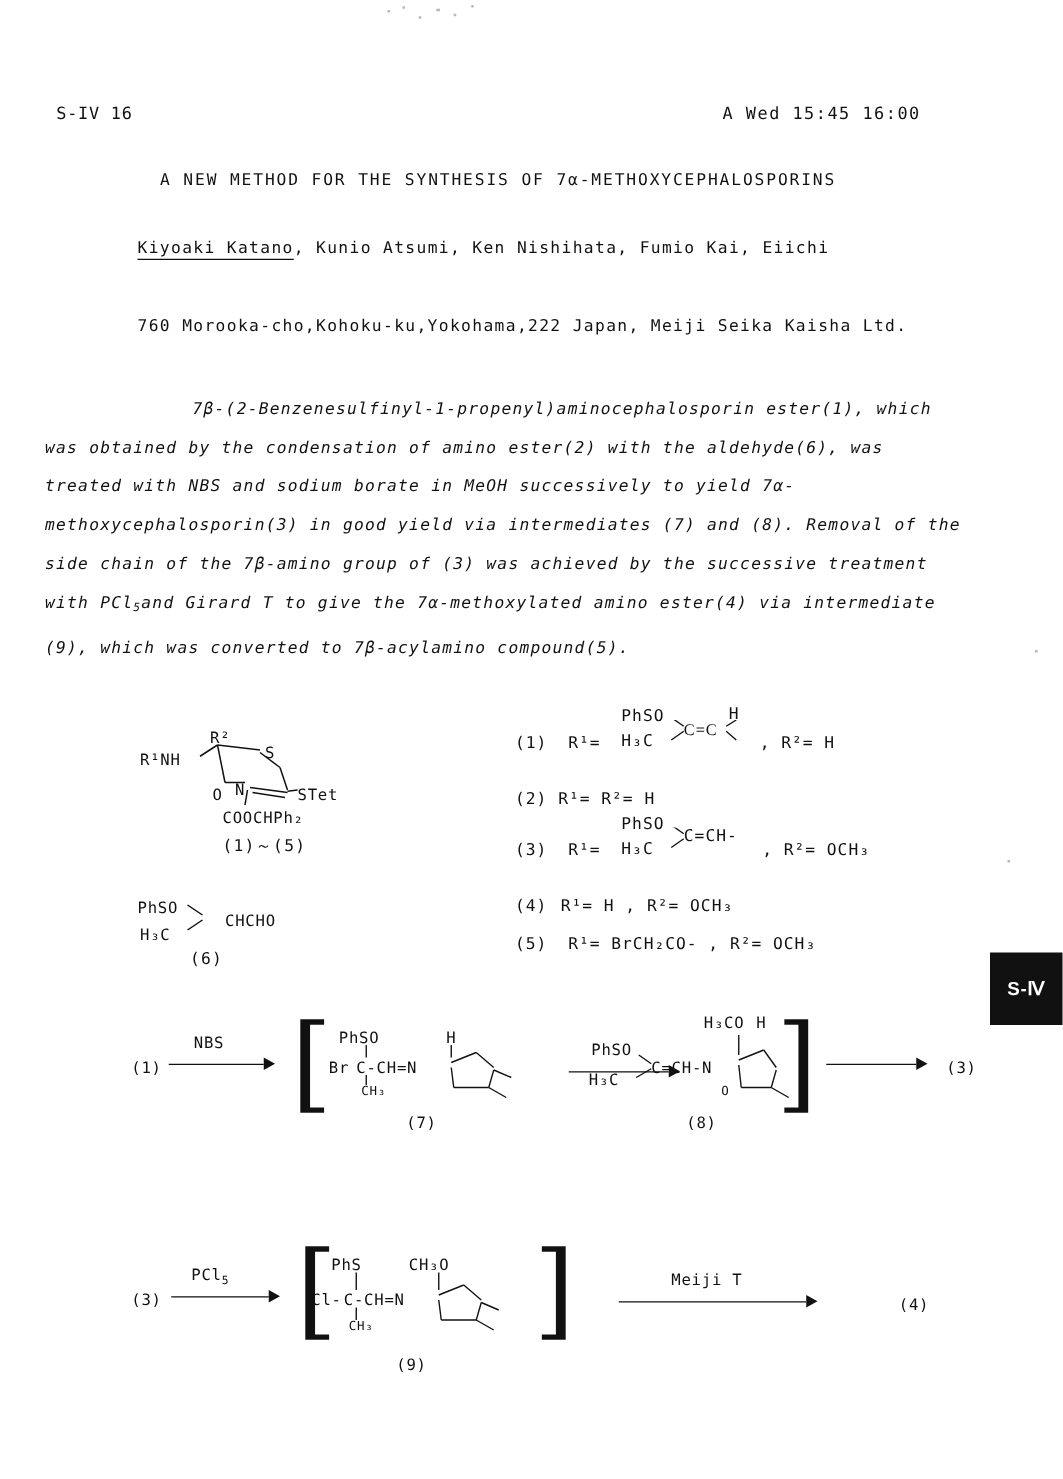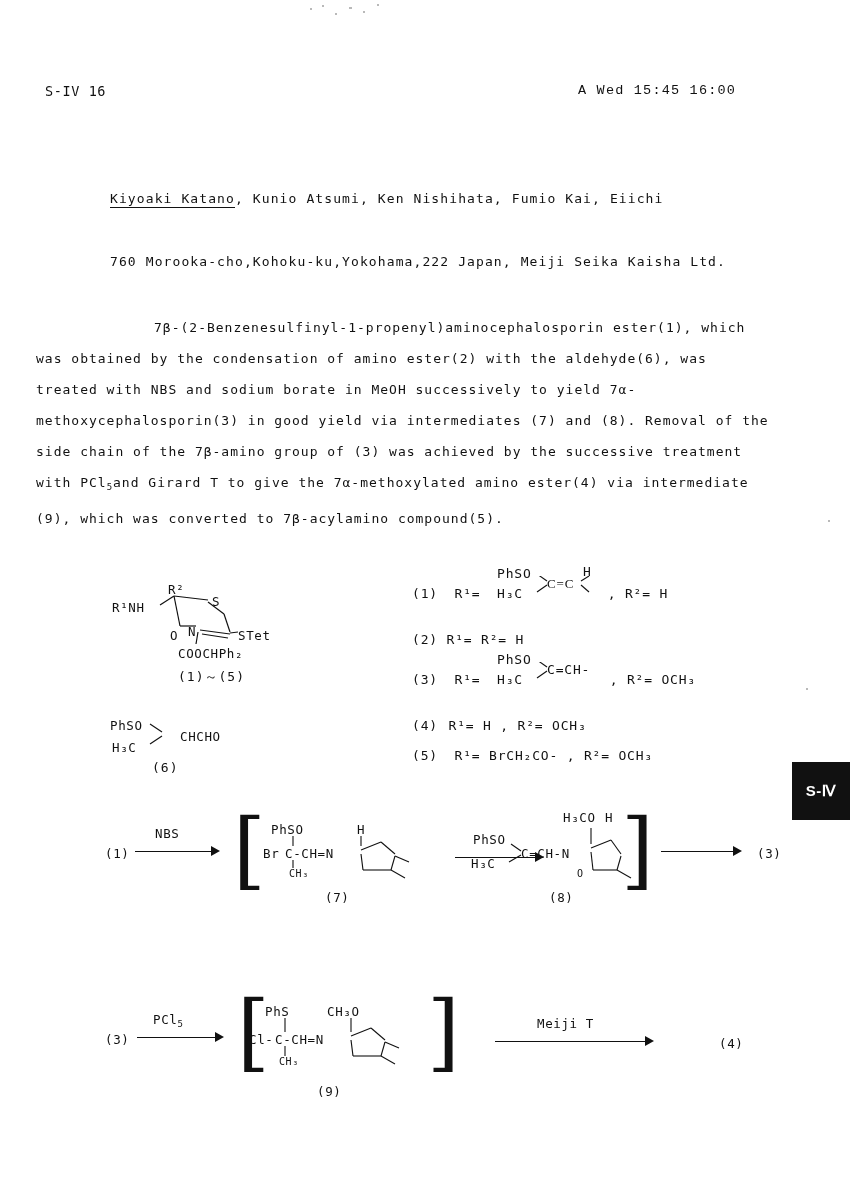--- a/index.html
+++ b/index.html
@@ -24,21 +24,20 @@
   
   #header-left {
     left: 45px; top: 83px;
     font-size: 13.5px;
     letter-spacing: 0.6px;
   }
   #header-right {
     left: 578px; top: 83px;
     font-size: 13.5px;
     letter-spacing: 1.2px;
-    font-family: Liberation Mono, monospace;
   }
 
   
   #paper-title {
     left: 128px; top: 137px;
     font-size: 13px;
     letter-spacing: 1.5px;
     white-space: nowrap;
   }
 
@@ -54,21 +53,21 @@
   .uline { border-bottom: 1px solid #111; padding-bottom: 1px; }
 
   
   #abstract {
     left: 36px; top: 312px;
     width: 740px;
     font-size: 13px;
     letter-spacing: 1.0px;
     line-height: 31px;
   }
-  #abstract p { margin: 0; text-indent: 118px; }
+  #abstract p { margin: 0; text-indent: 118px; font-style: italic; }
   sub { font-size: 9px; vertical-align: -3px; }
 
   
   #side-tab {
     right: 0px; top: 762px;
     width: 58px; height: 58px;
     background: #111111;
     color: #ffffff;
     font-family: "Liberation Sans", sans-serif;
     font-size: 15px;
@@ -151,20 +150,21 @@
   <div class="noise-dot abs" style="left:335px;top:13px;width:2px;height:2px;"></div>
   <div class="noise-dot abs" style="left:349px;top:7px;width:3px;height:2px;"></div>
   <div class="noise-dot abs" style="left:363px;top:11px;width:2px;height:2px;"></div>
   <div class="noise-dot abs" style="left:377px;top:4px;width:2px;height:2px;"></div>
   <div class="noise-dot abs" style="left:828px;top:520px;width:2px;height:2px;"></div>
   <div class="noise-dot abs" style="left:806px;top:688px;width:2px;height:2px;"></div>
 
   <div class="abs" id="header-left">S-IV 16</div>
   <div class="abs" id="header-right">A  Wed  15:45 16:00</div>
 
+  <div class="abs" id="paper-title">A NEW METHOD FOR THE SYNTHESIS OF 7α-METHOXYCEPHALOSPORINS</div>
 
   <div class="abs author-line" id="authors-1"><span class="uline">Kiyoaki Katano</span><span>, Kunio Atsumi, Ken Nishihata, Fumio Kai, Eiichi</span></div>
   <div class="abs author-line" id="affiliation"><span>760 Morooka-cho,Kohoku-ku,Yokohama,222 Japan, Meiji Seika Kaisha Ltd.</span></div>
 
   <div class="abs" id="abstract">
     <p><span>7β-(2-Benzenesulfinyl-1-propenyl)aminocephalosporin ester(1), which was obtained by the condensation of amino ester(2) with the aldehyde(6), was treated with NBS and sodium borate in MeOH successively to yield 7α-methoxycephalosporin(3) in good yield via intermediates (7) and (8). Removal of the side chain of the 7β-amino group of (3) was achieved by the successive treatment with PCl</span><sub>5</sub><span>and Girard T to give the 7α-methoxylated amino ester(4) via intermediate (9), which was converted to 7β-acylamino compound(5).</span></p>
   </div>
 
   <div class="abs" id="side-tab">S-Ⅳ</div>
 

